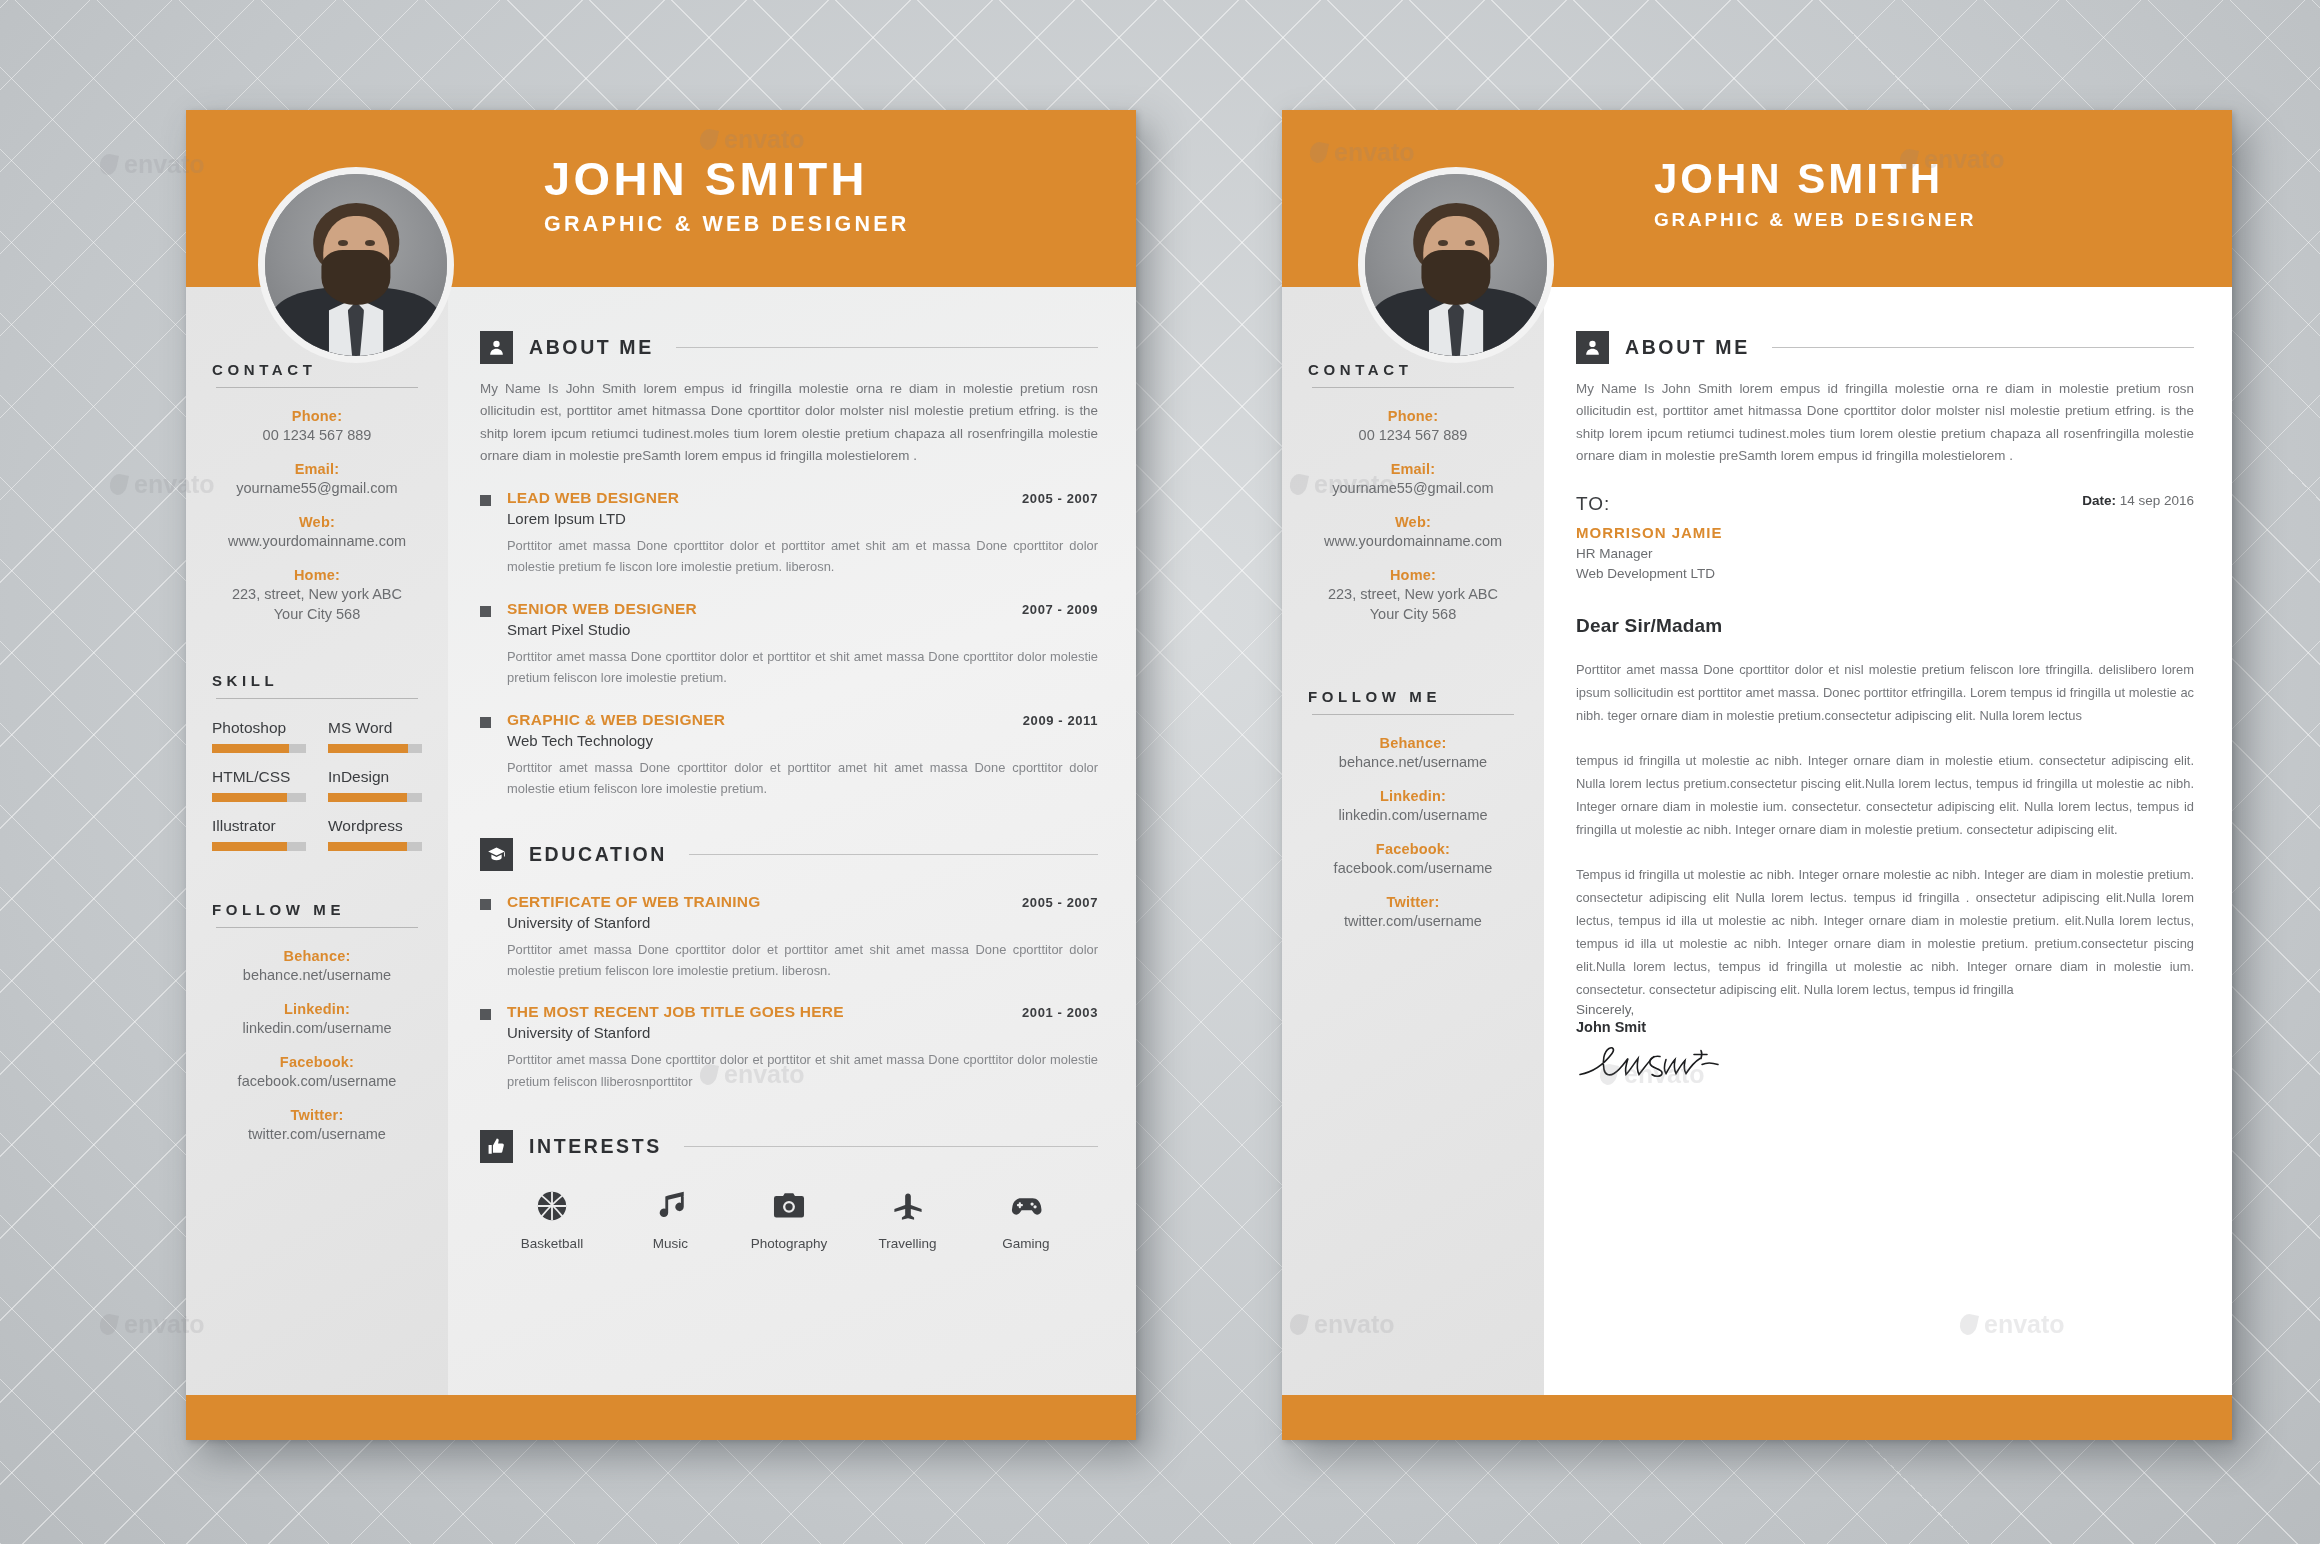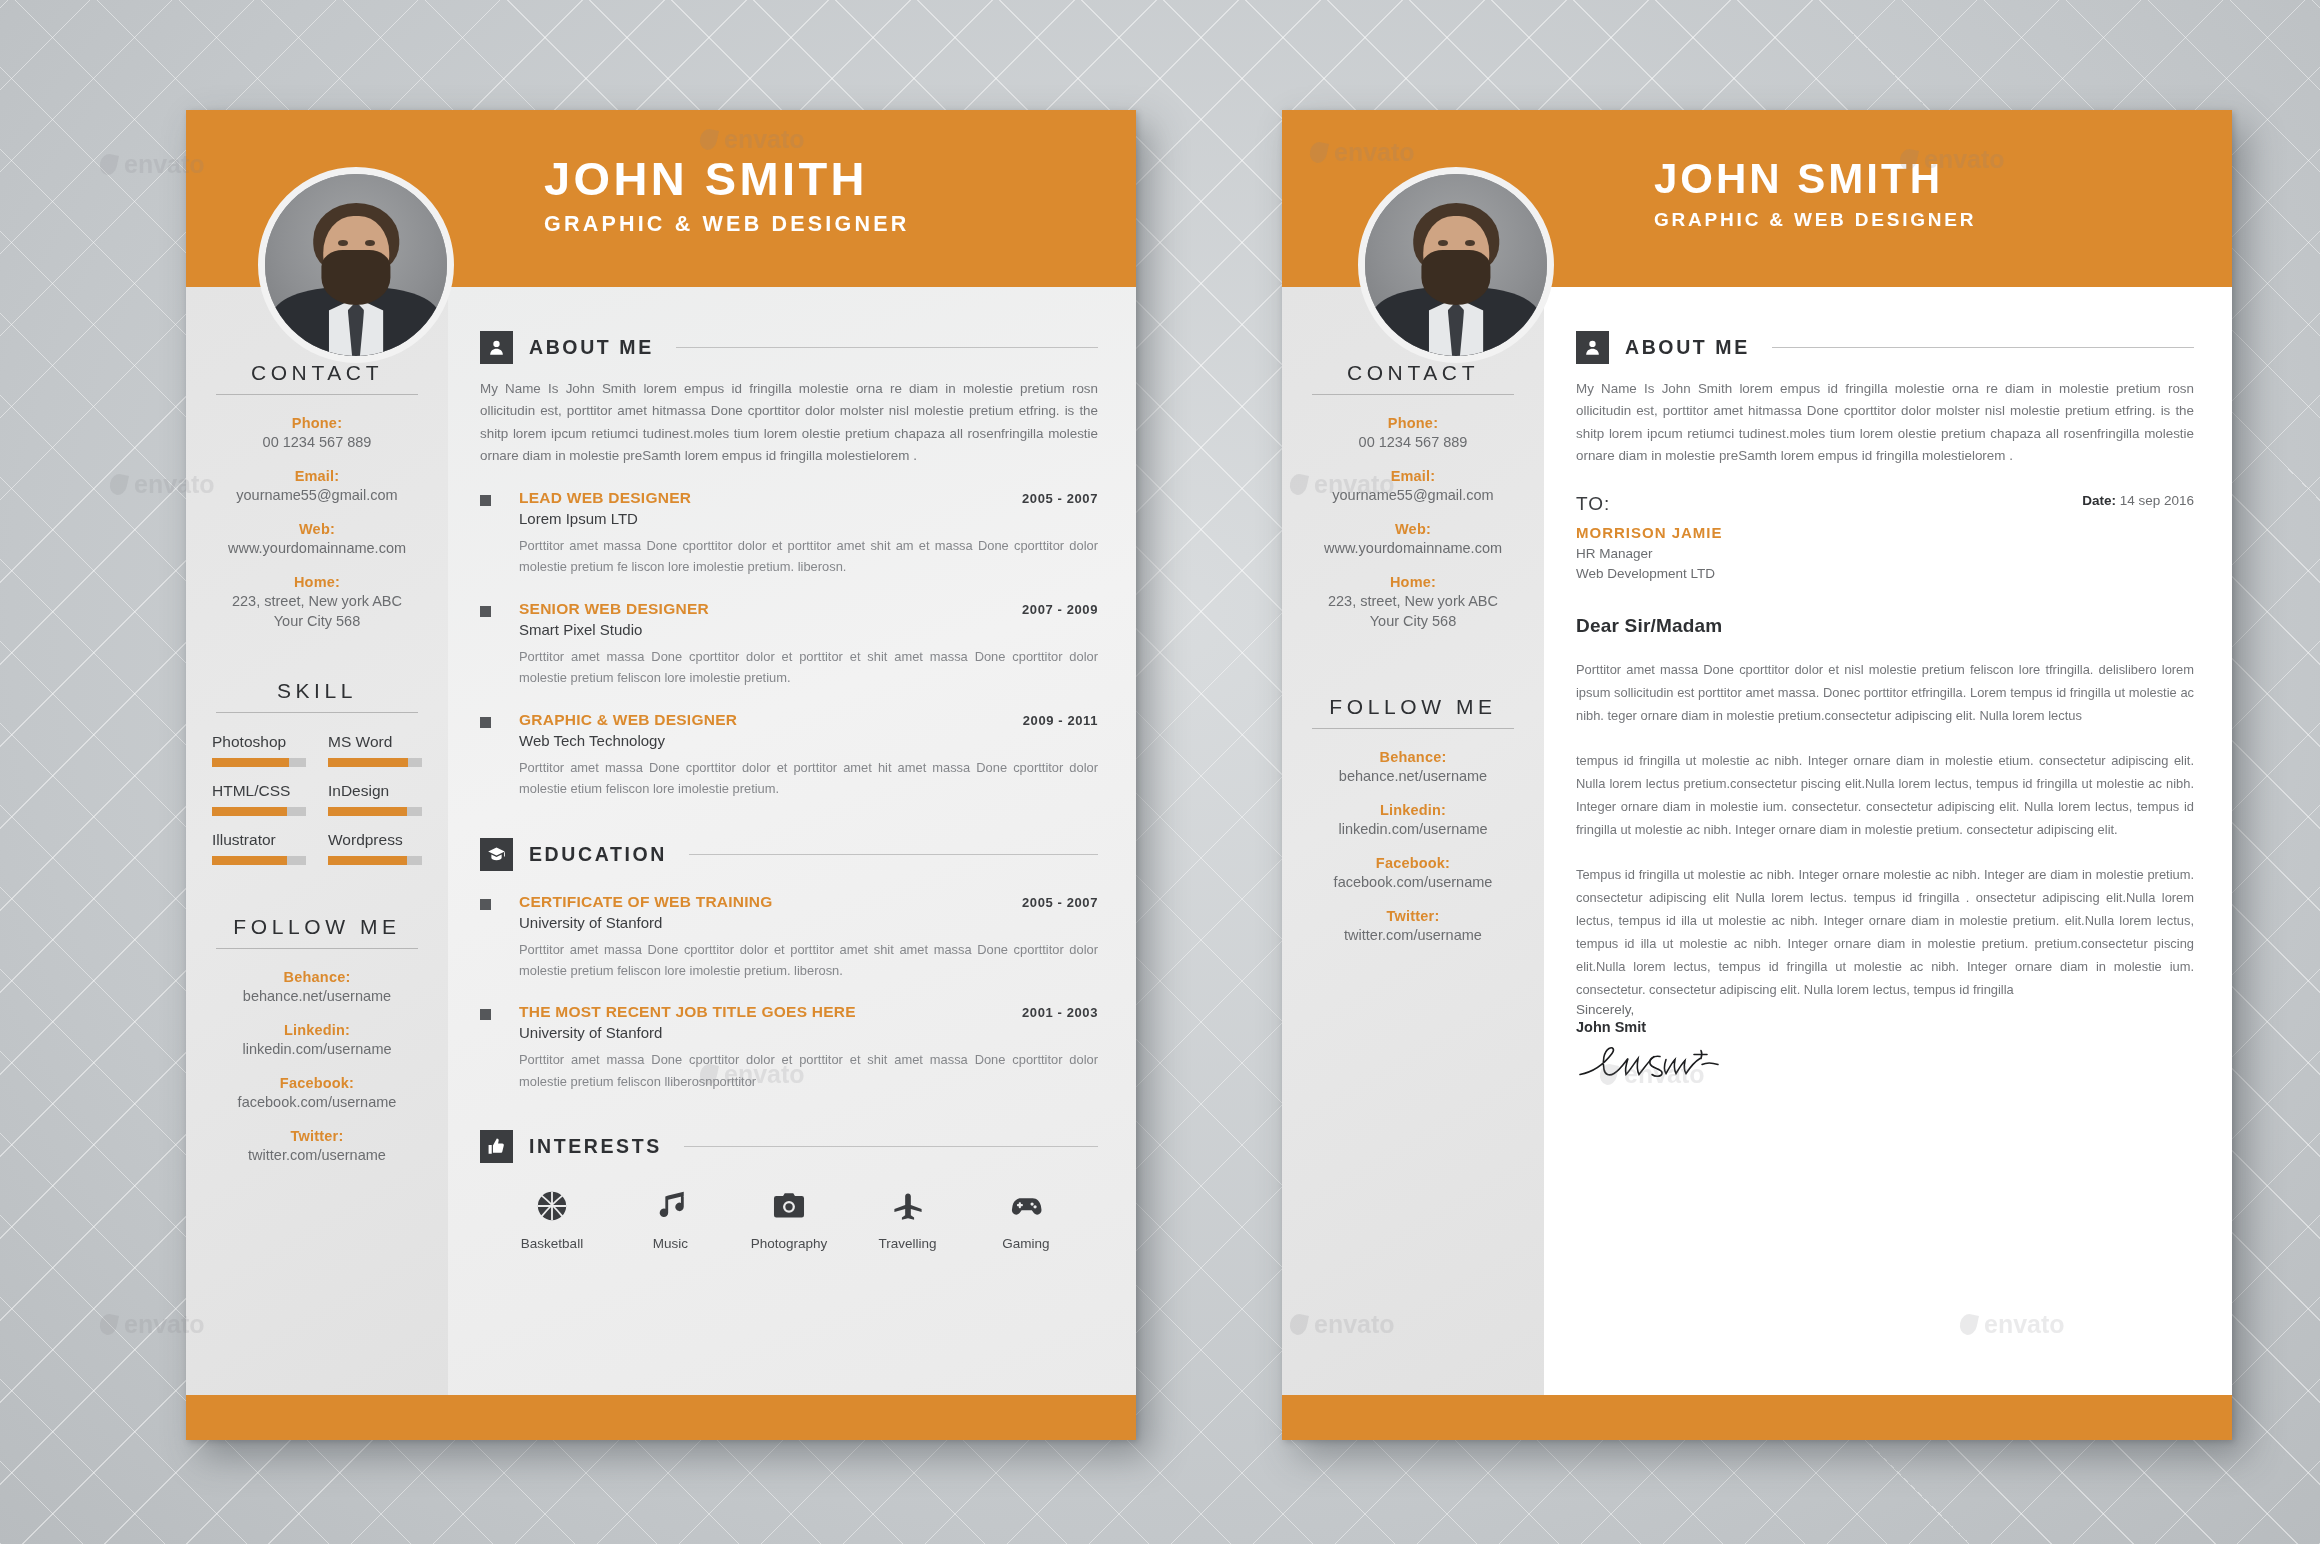--- a/index.html
+++ b/index.html
@@ -115,21 +115,21 @@
 
   
   .side-sec { padding: 0 26px; }
   #contact-section { margin-top: 74px; }
   #skill-section { margin-top: 48px; }
   #follow-section { margin-top: 50px; }
   #page-cover #contact-section { margin-top: 74px; }
   #page-cover #follow-section { margin-top: 64px; }
 
   .side-title {
-    text-align: center; font-size: 21px; font-weight: normal;
+    font-size: 15px; font-weight: bold;
     letter-spacing: 4.6px; color: #2e3033; padding-bottom: 9px;
   }
   .side-rule { height: 1px; background: #b6b6b6; margin: 0 4px 20px 4px; }
 
   .c-item { text-align: center; margin-bottom: 16px; }
   .c-label {
     color: #db8a2e; font-size: 14.5px; font-weight: bold;
     letter-spacing: 0.2px; margin-bottom: 2px;
   }
   .c-value { color: #6b6d70; font-size: 14.5px; line-height: 1.32; }
@@ -161,21 +161,21 @@
     color: #2e3033; white-space: nowrap;
   }
   .sec-line { flex: 1; height: 1px; background: #c2c2c2; margin-left: 6px; }
 
   .body-text {
     font-size: 13.4px; line-height: 1.66; color: #74767a;
     text-align: justify;
   }
 
   
-  .entry { display: flex; gap: 28px; margin-top: 22px; }
+  .entry { display: flex; gap: 16px; margin-top: 22px; }
   .entry-bullet {
     width: 11px; height: 11px; background: #55575a;
     flex: 0 0 11px; margin-top: 6px;
   }
   .entry-body { flex: 1; }
   .entry-top { display: flex; justify-content: space-between; align-items: baseline; gap: 16px; }
   .entry-title {
     color: #db8a2e; font-size: 15.5px; font-weight: bold; letter-spacing: 0.25px;
   }
   .entry-date {

